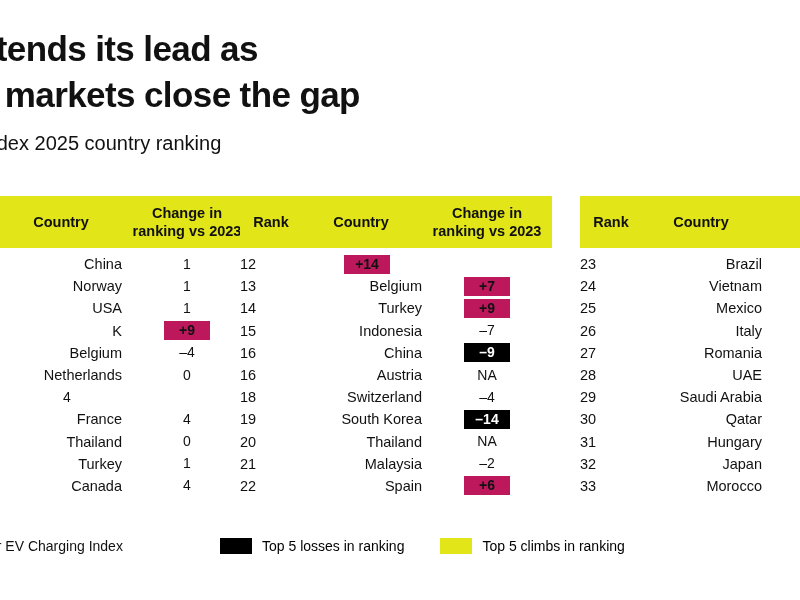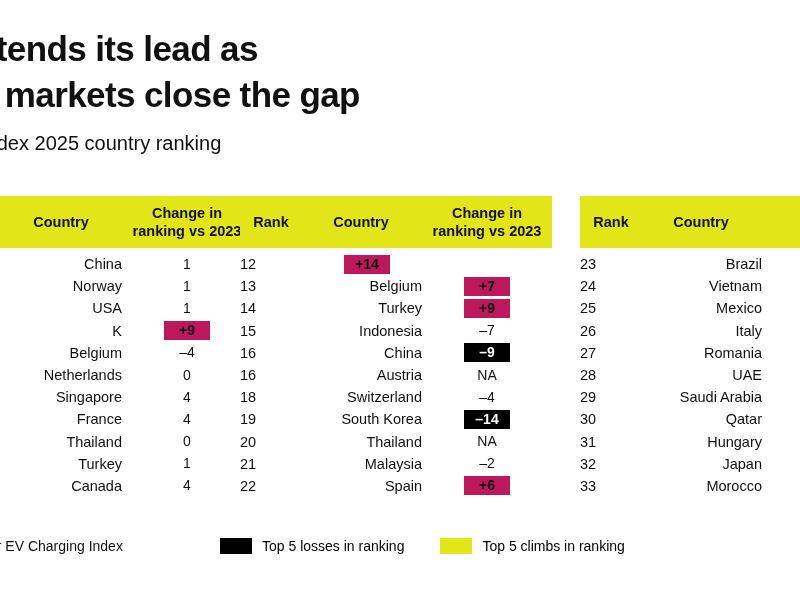--- a/index.html
+++ b/index.html
@@ -188,21 +188,20 @@
           <div class="cell c-country">Belgium</div>
           <div class="cell c-change"><span class="chg plain">–4</span></div>
         </div>
         <div class="row">
           <div class="cell c-rank"></div>
           <div class="cell c-country">Netherlands</div>
           <div class="cell c-change"><span class="chg plain">0</span></div>
         </div>
         <div class="row">
           <div class="cell c-rank"></div>
-          <div class="cell c-country">Singapore</div>
           <div class="cell c-change"><span class="chg plain">4</span></div>
         </div>
         <div class="row">
           <div class="cell c-rank"></div>
           <div class="cell c-country">France</div>
           <div class="cell c-change"><span class="chg plain">4</span></div>
         </div>
         <div class="row">
           <div class="cell c-rank"></div>
           <div class="cell c-country">Thailand</div>

